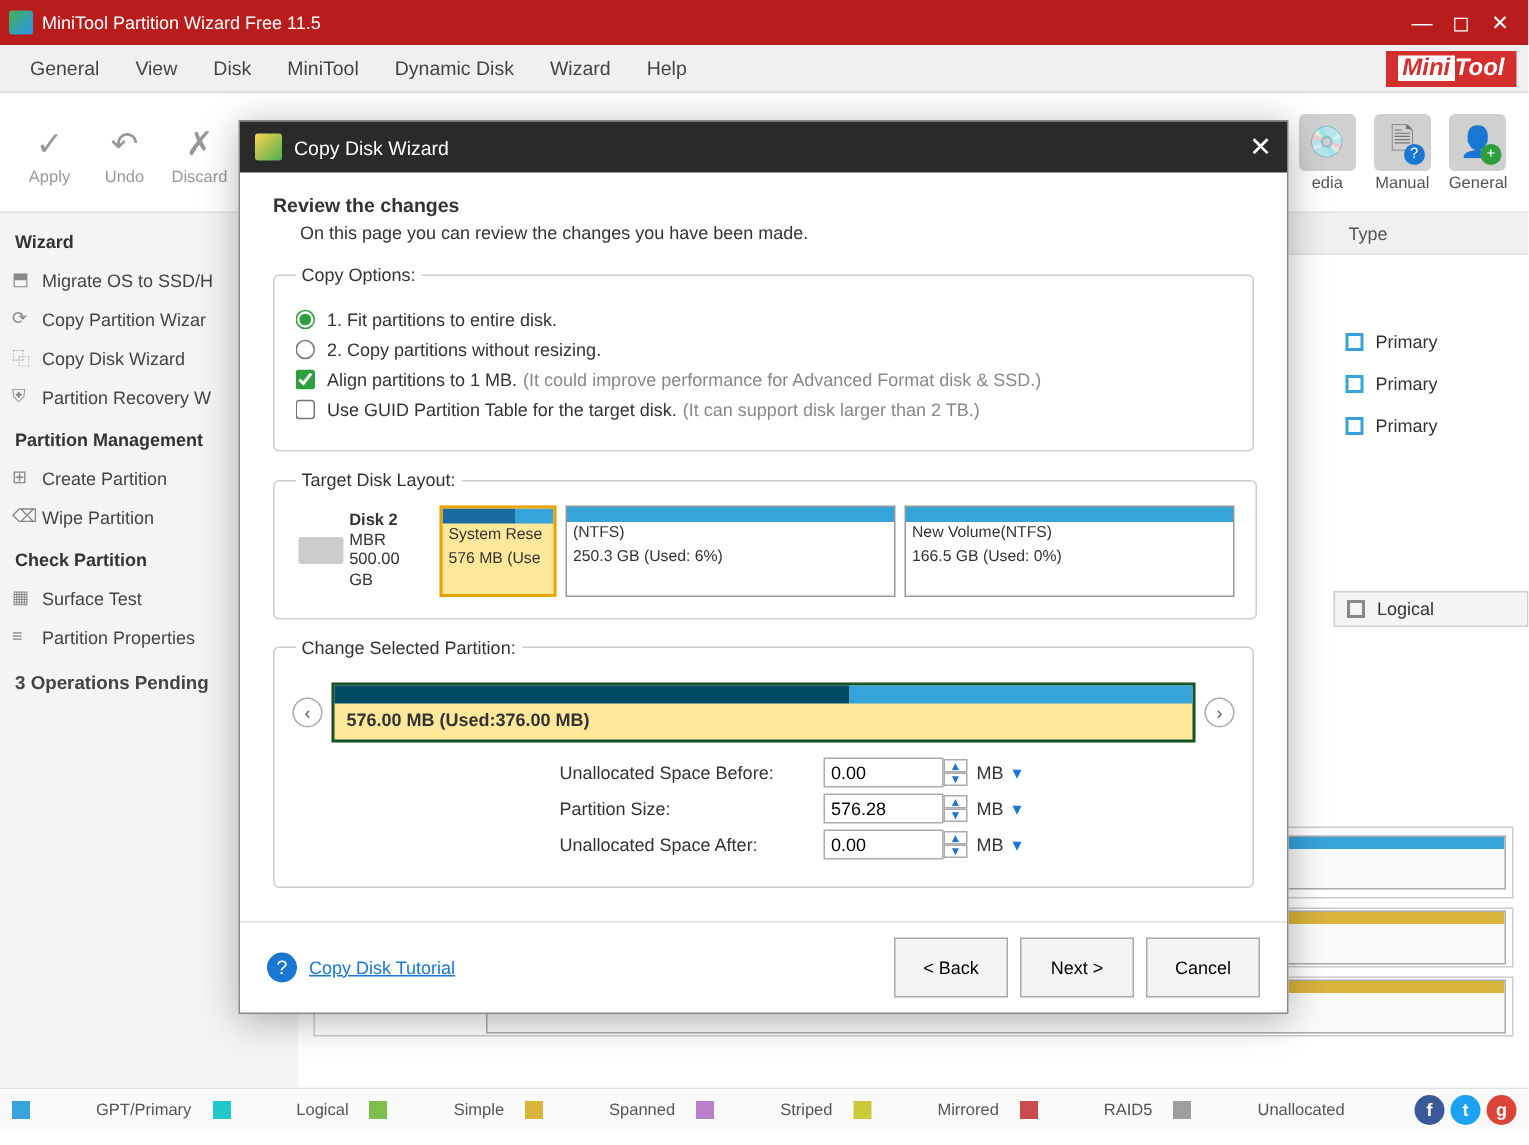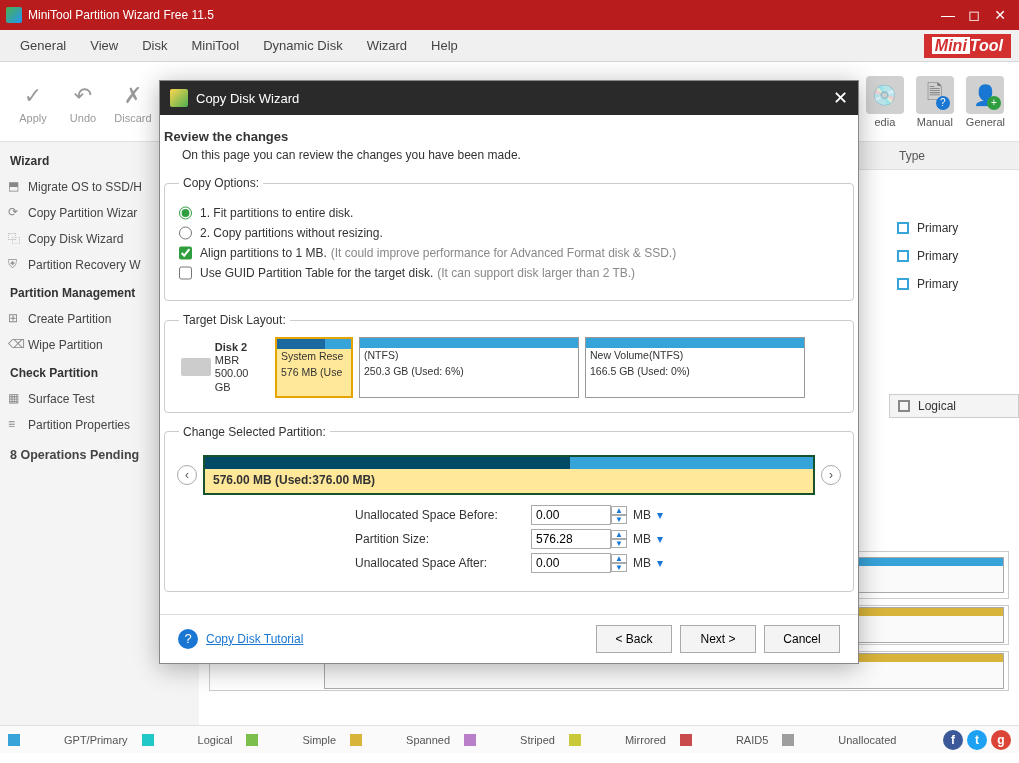--- a/index.html
+++ b/index.html
@@ -58,21 +58,21 @@
 .legend .lg .sw { width:12px; height:12px; margin-right:4px; }
 .legend .social { margin-left:auto; display:flex; gap:4px; }
 .legend .social .sc { width:20px; height:20px; border-radius:50%; display:flex; align-items:center; justify-content:center; color:#fff; font-size:12px; font-weight:bold; }
 
 
 .dialog { position:absolute; left:159px; top:80px; width:700px; background:#fff; border:1px solid #888; box-shadow:0 4px 24px rgba(0,0,0,0.3); z-index:10; }
 .dlgtitle { background:#2a2a2a; color:#fff; height:34px; display:flex; align-items:center; padding:0 10px; font-size:13px; }
 .dlgtitle .dicon { width:18px; height:18px; background:linear-gradient(135deg,#ffd54f,#4caf50); border-radius:2px; margin-right:8px; }
 .dlgtitle .dclose { margin-left:auto; font-size:18px; cursor:pointer; }
 
-.dlgbody { padding:14px 4px 10px; font-size:12px; color:#333; }
+.dlgbody { padding:14px 22px 10px; font-size:12px; color:#333; }
 .dlgbody h3 { font-size:13px; font-weight:bold; margin-bottom:4px; }
 .dlgbody .sub { margin-left:18px; margin-bottom:14px; }
 
 fieldset { border:1px solid #ccc; border-radius:4px; padding:10px 14px 14px; margin-bottom:12px; }
 legend.fl { font-size:12px; color:#333; padding:0 4px; }
 
 .radio-row, .check-row { display:flex; margin:6px 0; font-size:12px; }
 .radio-row input, .check-row input { margin-right:8px; accent-color:#2e9e3f; }
 .check-row .hint { color:#888; margin-left:4px; }
 
@@ -98,21 +98,21 @@
 .numrow input { width:80px; border:1px solid #aaa; padding:2px 4px; font-size:12px; }
 .numrow .spin { width:16px; display:flex; flex-direction:column; }
 .numrow .spin span { height:9px; font-size:8px; line-height:8px; text-align:center; border:1px solid #aaa; color:#1976d2; cursor:pointer; }
 .numrow .unit { margin:0 6px; }
 .numrow .dd { width:14px; height:14px; color:#1976d2; }
 
 .dlgfooter { border-top:1px solid #ddd; padding:10px 18px; display:flex; align-items:center; }
 .dlgfooter .help { width:20px; height:20px; border-radius:50%; background:#1976d2; color:#fff; text-align:center; line-height:20px; font-size:13px; margin-right:8px; }
 .dlgfooter a { color:#1976d2; font-size:12px; }
 .dlgfooter .fspacer { flex:1; }
-.dlgfooter button { width:76px; height:28px; margin-left:8px; border:1px solid #aaa; background:#f4f4f4; font-size:12px; cursor:pointer; }
+.dlgfooter button { width:76px; height:40px; margin-left:8px; border:1px solid #aaa; background:#f4f4f4; font-size:12px; cursor:pointer; }
 </style>
 </head>
 <body>
 
 <div class="titlebar">
   <div class="appicon"></div>
   <span>MiniTool Partition Wizard Free 11.5</span>
   <div class="spacer"></div>
   <div class="winbtn">—</div>
   <div class="winbtn">◻</div>
@@ -146,21 +146,21 @@
     <div class="sitem"><span class="sicon">⬒</span><span>Migrate OS to SSD/H</span></div>
     <div class="sitem"><span class="sicon">⟳</span><span>Copy Partition Wizar</span></div>
     <div class="sitem"><span class="sicon">⿻</span><span>Copy Disk Wizard</span></div>
     <div class="sitem"><span class="sicon">⛨</span><span>Partition Recovery W</span></div>
     <div class="sechead">Partition Management</div>
     <div class="sitem"><span class="sicon">⊞</span><span>Create Partition</span></div>
     <div class="sitem"><span class="sicon">⌫</span><span>Wipe Partition</span></div>
     <div class="sechead">Check Partition</div>
     <div class="sitem"><span class="sicon">▦</span><span>Surface Test</span></div>
     <div class="sitem"><span class="sicon">≡</span><span>Partition Properties</span></div>
-    <div class="pending">8 Operations Pending</div>
+    <div class="pending">3 Operations Pending</div>
   </div>
 
   <div class="content">
     <div class="disktable-head">
       <div class="col1"></div>
       <div class="col2">Type</div>
     </div>
     <div class="typecol">
       <div style="height:44px"></div>
       <div class="trow">

